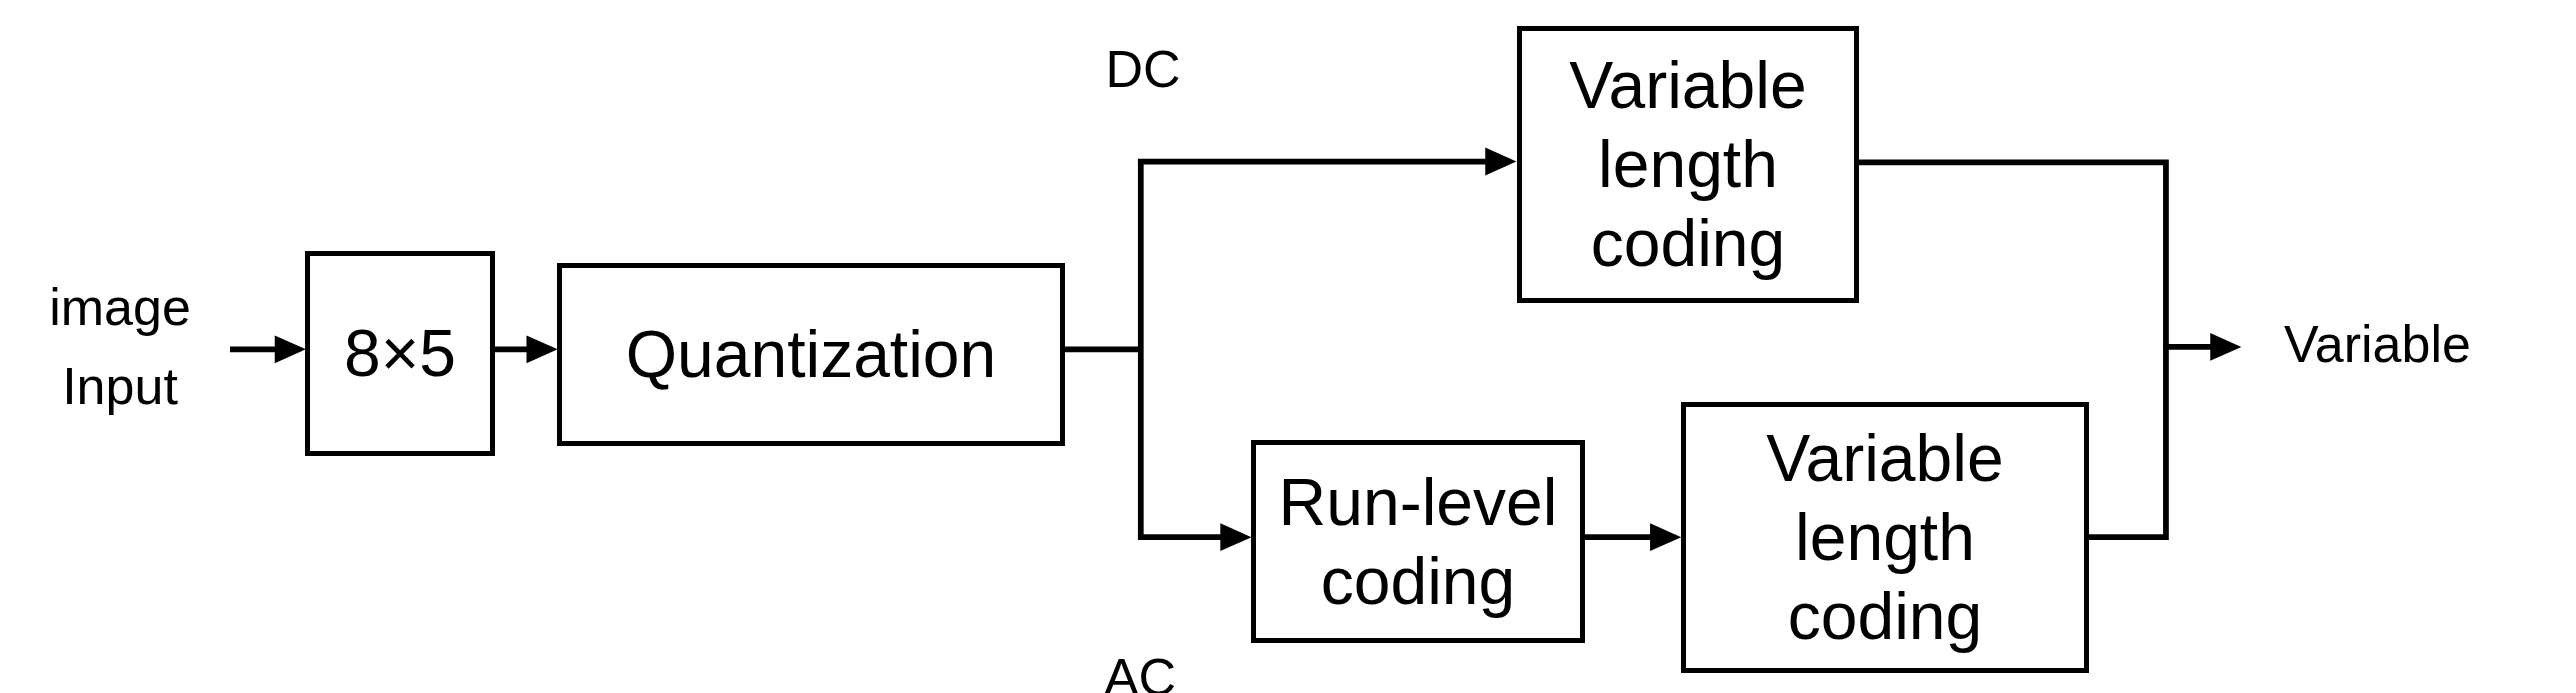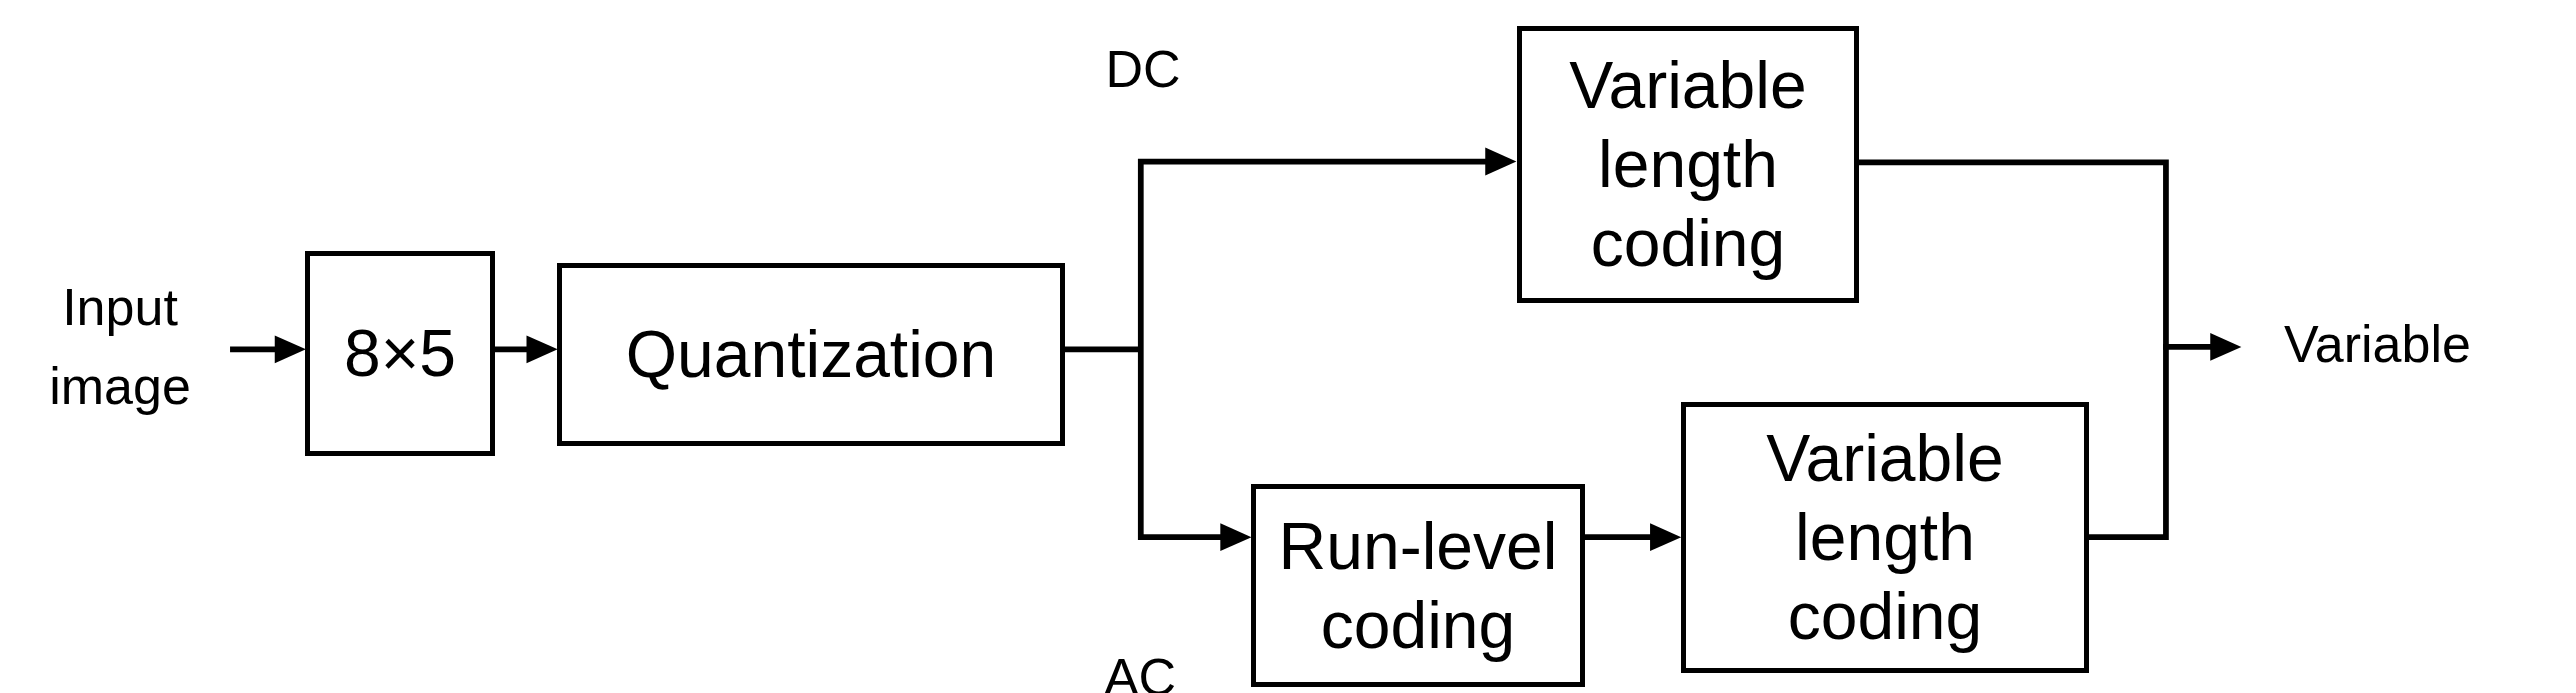--- a/index.html
+++ b/index.html
@@ -43,21 +43,21 @@
     text-align:center;
     white-space:nowrap;
   }
   .block span{display:block;}
   .floating-label span{display:block;}
 
   
   #blk-dct       {left:305px;  top:251px; width:190px; height:205px;}
   #blk-quant     {left:557px;  top:263px; width:508px; height:183px;}
   #blk-vlc-dc    {left:1517px; top:26px;  width:342px; height:277px;}
-  #blk-runlevel  {left:1251px; top:440px; width:334px; height:203px;margin-top:44px;}
+  #blk-runlevel  {left:1251px; top:440px; width:334px; height:203px;}
   #blk-vlc-ac    {left:1681px; top:402px; width:408px; height:271px;}
 
   
   #lbl-input     {left:0px;    top:268px; width:240px;}
   #lbl-dc        {left:1061px; top:30px;  width:164px;}
   #lbl-ac        {left:1058px; top:590px; width:164px;margin-top:48px;}
   #lbl-bitstream {left:2284px; top:305px;}
 </style>
 </head>
 <body>
@@ -83,22 +83,22 @@
       <polygon points="372,426 334,409 334,443"></polygon>
       <polygon points="679,426 641,409 641,443"></polygon>
       <polygon points="1848,197 1810,180 1810,214"></polygon>
       <polygon points="1525,655 1487,638 1487,672"></polygon>
       <polygon points="2049,655 2011,638 2011,672"></polygon>
       <polygon points="2732,423 2694,406 2694,440"></polygon>
     </g>
   </svg>
 
   <div class="floating-label" id="lbl-input">
+    <span>image</span>
     <span>Input</span>
-    <span>image</span>
   </div>
 
   <div class="block" id="blk-dct">
     <span>8×5</span>
   </div>
 
   <div class="block" id="blk-quant">
     <span>Quantization</span>
   </div>
 

